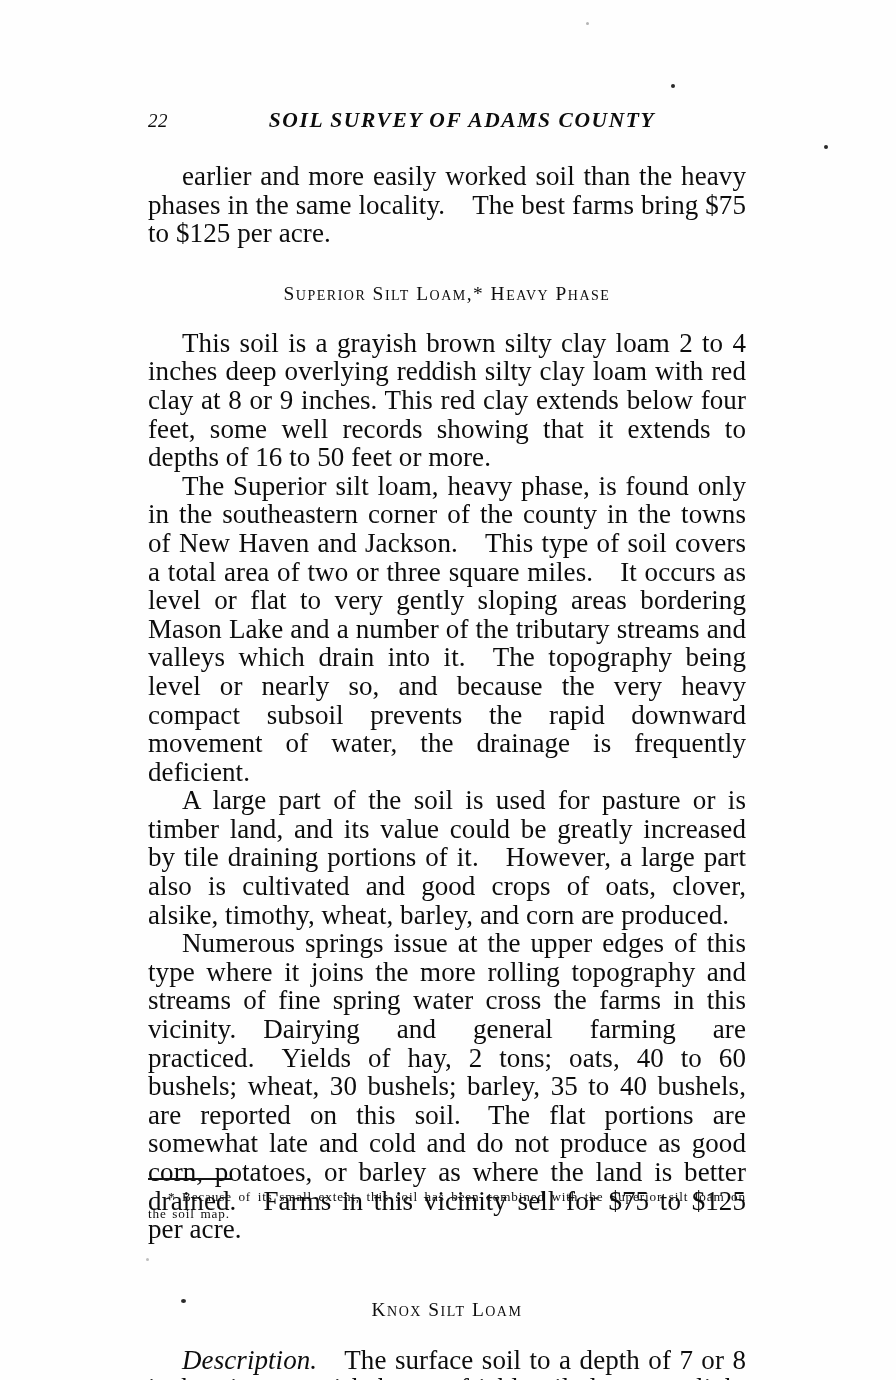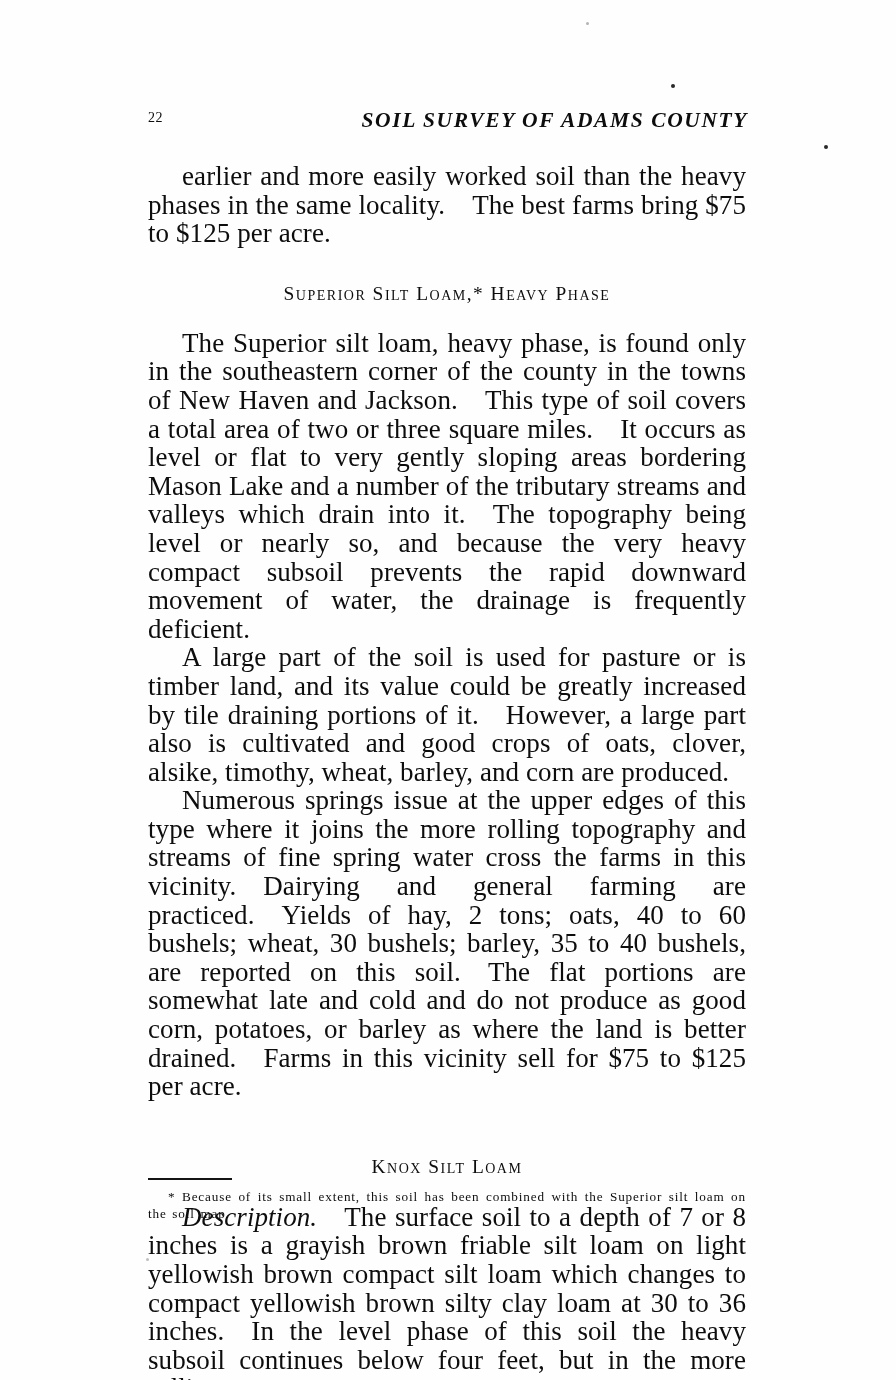--- a/index.html
+++ b/index.html
@@ -26,30 +26,31 @@
     position: absolute;
     left: 148px;
     top: 108px;
     width: 600px;
     height: 30px;
   }
   .folio {
     position: absolute;
     left: 0;
     top: 2px;
-    font-size: 14px;
+    font-size: 19px;
     font-family: "Liberation Serif", "DejaVu Serif", serif;
     letter-spacing: 0.5px;
+    font-style: italic;
   }
   .head-title {
     position: absolute;
     left: 0;
     right: 0;
     top: 0;
-    text-align: right;
+    text-align: center;
     font-style: italic;
     font-weight: bold;
     font-size: 21.5px;
     letter-spacing: 1.6px;
     padding-left: 28px;
   }
 
   
   .column {
     position: absolute;
@@ -138,20 +139,21 @@
   </div>
 
   <div class="column">
 
     <p class="body nostretch">earlier and more easily worked soil than the heavy phases in the same locality. The best farms bring $75 to $125 per acre.</p>
 
     <div class="gap-before-head"></div>
     <h2 class="section-head">Superior Silt Loam,* Heavy Phase</h2>
     <div class="gap-after-head"></div>
 
+    <p class="body nostretch">This soil is a grayish brown silty clay loam 2 to 4 inches deep overlying reddish silty clay loam with red clay at 8 or 9 inches. This red clay extends below four feet, some well records showing that it extends to depths of 16 to 50 feet or more.</p>
     <p class="body nostretch">The Superior silt loam, heavy phase, is found only in the southeastern corner of the county in the towns of New Haven and Jackson. This type of soil covers a total area of two or three square miles. It occurs as level or flat to very gently sloping areas bordering Mason Lake and a number of the tributary streams and valleys which drain into it. The topography being level or nearly so, and because the very heavy compact subsoil prevents the rapid downward movement of water, the drainage is frequently deficient.</p>
     <p class="body nostretch">A large part of the soil is used for pasture or is timber land, and its value could be greatly increased by tile draining portions of it. However, a large part also is cultivated and good crops of oats, clover, alsike, timothy, wheat, barley, and corn are produced.</p>
     <p class="body nostretch">Numerous springs issue at the upper edges of this type where it joins the more rolling topography and streams of fine spring water cross the farms in this vicinity. Dairying and general farming are practiced. Yields of hay, 2 tons; oats, 40 to 60 bushels; wheat, 30 bushels; barley, 35 to 40 bushels, are reported on this soil. The flat portions are somewhat late and cold and do not produce as good corn, potatoes, or barley as where the land is better drained. Farms in this vicinity sell for $75 to $125 per acre.</p>
 
     <div class="gap-before-head-2"></div>
     <h2 class="section-head">Knox Silt Loam</h2>
     <div class="gap-after-head-2"></div>
 
     <p class="body nostretch"><span class="lead-italic">Description.</span><span> The surface soil to a depth of 7 or 8 inches is a grayish brown friable silt loam on light yellowish brown compact silt loam which changes to compact yellowish brown silty clay loam at 30 to 36 inches. In the level phase of this soil the heavy subsoil continues below four feet, but in the more rolling</span></p>
   </div>

